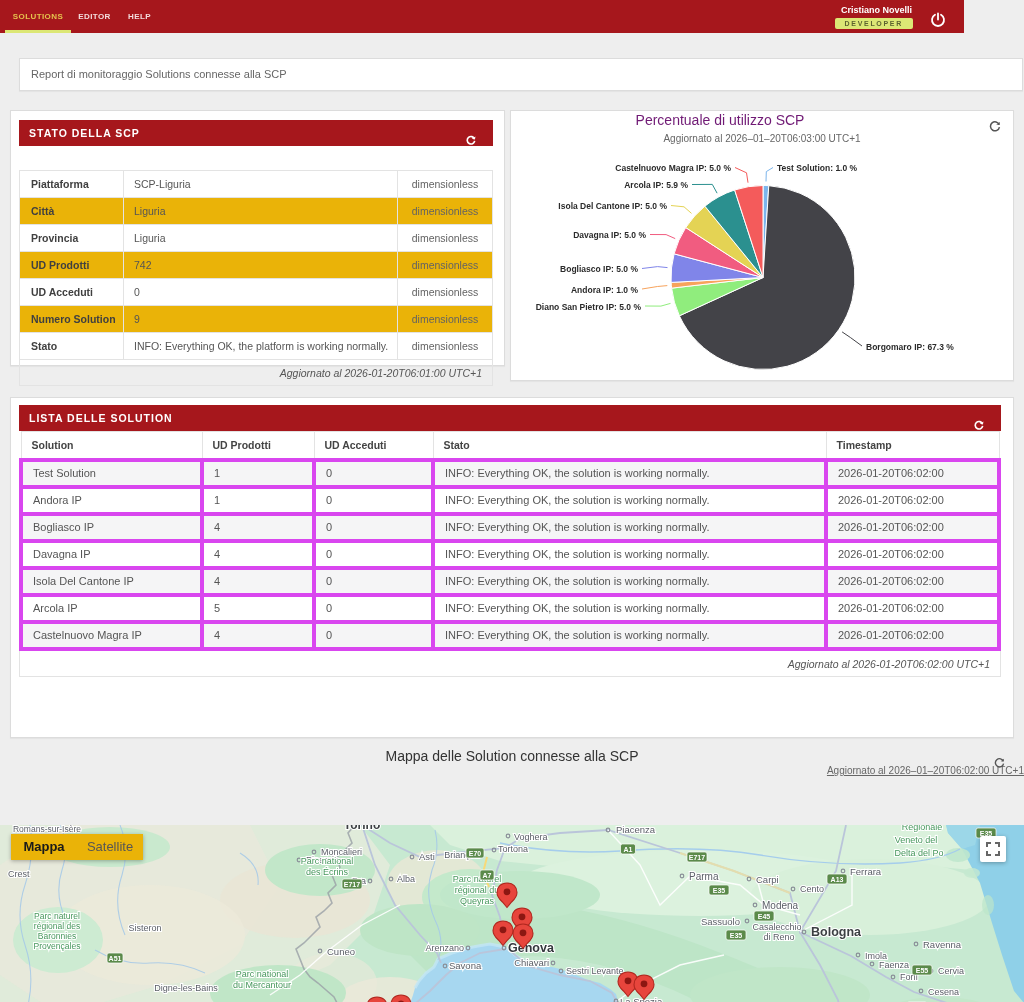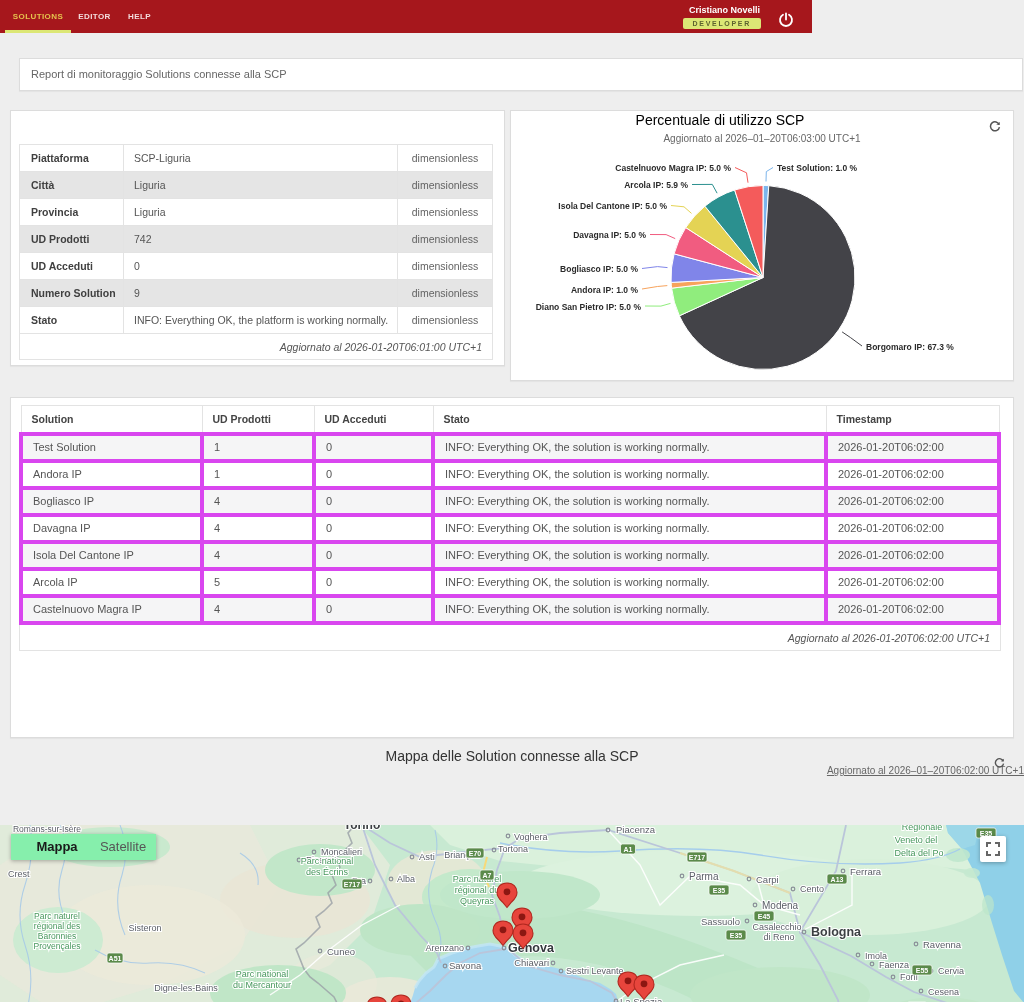--- a/index.html
+++ b/index.html
@@ -1,20 +1,20 @@
 <!DOCTYPE html>
 <html><head>
 <meta charset="utf-8">
 <style>
 * { margin:0; padding:0; box-sizing:border-box; }
 html,body { width:1024px; height:1002px; overflow:hidden; }
 body { background:#eeeeee; font-family:"Liberation Sans", sans-serif; position:relative; }
 
 
-#navbar { position:absolute; left:0; top:0; width:812px; height:33px; background:#a6171c; }
+#navbar { position:absolute; left:0; top:0; width:964px; height:33px; background:#a6171c; }
 .navitem { position:absolute; top:0; height:33px; line-height:34px; text-align:center; font-size:8px; font-weight:bold; letter-spacing:0.4px; }
 #nav-sol { left:5px; width:66px; color:#e5c24d; border-bottom:3px solid #dce775; }
 #nav-edit { left:71px; width:47px; color:#f3dcdc; }
 #nav-help { left:118px; width:43px; color:#f3dcdc; }
 #user-name { position:absolute; right:52px; top:5px; color:#fff; font-size:9px; font-weight:bold; }
 #user-badge { position:absolute; right:51px; top:18px; background:#dce775; color:#5c632f; font-size:7px; font-weight:bold; letter-spacing:1.7px; padding:2px 10px; border-radius:2px; }
 #power { position:absolute; right:18px; top:12px; }
 
 
 .card { position:absolute; background:#fff; border:1px solid #dcdcdc; box-shadow:0 1px 1px rgba(0,0,0,0.04); }
@@ -23,42 +23,42 @@
 .red-head { background:#a6171c; color:#fff; font-size:10.5px; font-weight:bold; letter-spacing:1px; height:26px; line-height:27px; padding:0 10px; position:relative; }
 .red-head .ref { position:absolute; right:17px; top:8px; }
 
 
 #stato-card { left:10px; top:110px; width:495px; height:256px; padding:9px 11px 9px 8px; }
 table { border-collapse:collapse; width:100%; }
 #stato-table { width:474px; table-layout:fixed;margin-top:24px; }
 #stato-table td { border:1px solid #e3e3e3; font-size:10.5px; height:27px; padding:0 10px; color:#555; white-space:nowrap; overflow:hidden; }
 #stato-table td.lbl { font-weight:bold; color:#404040; width:104px; padding-left:11px; }
 #stato-table td.dim { width:95px; text-align:center; color:#636363; }
-#stato-table tr.alt td { background:#e5e5e5; }
+#stato-table tr.alt td { background:#eab308; }
 .foot { border:1px solid #e3e3e3; border-top:none; font-size:10.5px; font-style:italic; color:#555; text-align:right; padding:7px 10px 6px; }
 
 
 #lista-card { left:10px; top:397px; width:1004px; height:341px; padding:7px 12px 7px 8px; }
 #lista-table { width:982px; table-layout:fixed; }
 #lista-table th { border:1px solid #e3e3e3; font-size:10.5px; height:28px; padding:0 10px; color:#444; text-align:left; font-weight:bold; }
 #lista-table td { border:4px solid #d946ef; font-size:11px; height:27px; padding:0 10px; color:#555; white-space:nowrap; overflow:hidden; }
 #lista-table tr.alt td { background:#f5f5f6; }
 
 
 #pie-card { left:510px; top:110px; width:504px; height:271px; }
-#pie-title { position:absolute; left:510px; top:112px; width:420px; text-align:center; font-size:14px; color:#000000; }
+#pie-title { position:absolute; left:510px; top:112px; width:420px; text-align:center; font-size:14px; color:#701a75; }
 #pie-sub { position:absolute; left:510px; top:133px; width:504px; text-align:center; font-size:10px; color:#666; }
 #pie-ref { position:absolute; left:989px; top:118px; }
 
 
 #map-title { position:absolute; left:0; top:748px; width:1024px; text-align:center; font-size:14px; color:#333; }
 #map-sub { position:absolute; left:0; top:765px; width:1024px; text-align:right; font-size:10px; color:#666;text-decoration:underline; }
 #map-ref { position:absolute; left:994px; top:754px; }
 #map { position:absolute; left:0; top:825px; width:1024px; height:212px; background:#c7ead2; overflow:hidden; }
-#map-btns { position:absolute; left:11px; top:9px; height:26px; background:#86efac; box-shadow:0 1px 4px rgba(0,0,0,0.3); display:flex;padding-left:13px; }
+#map-btns { position:absolute; left:11px; top:9px; height:26px; background:#eab308; box-shadow:0 1px 4px rgba(0,0,0,0.3); display:flex; }
 #map-btns .b1 { width:66px; text-align:center; line-height:26px; font-size:13px; font-weight:bold; color:#1a1a1a; }
 #map-btns .b2 { width:66px; text-align:center; line-height:26px; font-size:13px; color:#565656; }
 #fs-btn { position:absolute; left:980px; top:11px; width:26px; height:26px; background:#fff; border-radius:2px; box-shadow:0 1px 4px rgba(0,0,0,0.3); color:#666; text-align:center; line-height:26px; font-size:13px; }
 </style>
 </head>
 <body>
 
 <div id="navbar">
   <div id="nav-sol" class="navitem">SOLUTIONS</div>
   <div id="nav-edit" class="navitem">EDITOR</div>
@@ -67,20 +67,24 @@
   <div id="user-badge">DEVELOPER</div>
   <svg id="power" width="16" height="16" viewBox="0 0 16 16">
       <path d="M8 1.5 v6" stroke="#fff" stroke-width="1.8" stroke-linecap="round" fill="none"></path>
       <path d="M5 2.8 A6 6 0 1 0 11 2.8" stroke="#fff" stroke-width="1.8" stroke-linecap="round" fill="none"></path>
     </svg>
 </div>
 
 <div id="report-card" class="card">Report di monitoraggio Solutions connesse alla SCP</div>
 
 <div id="stato-card" class="card">
+  <div class="red-head">STATO DELLA SCP<span class="ref"><svg width="10" height="10" viewBox="0 0 16 16">
+          <path d="M13.6 6.3 A6 6 0 1 0 13.9 9.5" stroke="#fff" stroke-width="2.6" fill="none"></path>
+          <path d="M15.2 2.2 L14.2 7.2 L9.2 6.0 Z" fill="#fff"></path>
+        </svg></span></div>
   <table id="stato-table">
     <tbody>
         <tr>
           <td class="lbl">Piattaforma</td>
           <td>SCP-Liguria</td>
           <td class="dim">dimensionless</td>
         </tr>
     <tr class="alt">
           <td class="lbl">Città</td>
           <td>Liguria</td>
@@ -147,20 +151,24 @@
     <text x="688" y="188.0" text-anchor="end" font-size="8.5" font-weight="bold" fill="#2b2b2b" stroke="#ffffff" stroke-width="2" paint-order="stroke" font-family="Liberation Sans, sans-serif">Arcola IP: 5.9 %</text>
     <text x="667" y="209.0" text-anchor="end" font-size="8.5" font-weight="bold" fill="#2b2b2b" stroke="#ffffff" stroke-width="2" paint-order="stroke" font-family="Liberation Sans, sans-serif">Isola Del Cantone IP: 5.0 %</text>
     <text x="646" y="238.0" text-anchor="end" font-size="8.5" font-weight="bold" fill="#2b2b2b" stroke="#ffffff" stroke-width="2" paint-order="stroke" font-family="Liberation Sans, sans-serif">Davagna IP: 5.0 %</text>
     <text x="638" y="272.0" text-anchor="end" font-size="8.5" font-weight="bold" fill="#2b2b2b" stroke="#ffffff" stroke-width="2" paint-order="stroke" font-family="Liberation Sans, sans-serif">Bogliasco IP: 5.0 %</text>
     <text x="638" y="292.5" text-anchor="end" font-size="8.5" font-weight="bold" fill="#2b2b2b" stroke="#ffffff" stroke-width="2" paint-order="stroke" font-family="Liberation Sans, sans-serif">Andora IP: 1.0 %</text>
     <text x="641" y="309.5" text-anchor="end" font-size="8.5" font-weight="bold" fill="#2b2b2b" stroke="#ffffff" stroke-width="2" paint-order="stroke" font-family="Liberation Sans, sans-serif">Diano San Pietro IP: 5.0 %</text>
     <text x="866" y="349.5" text-anchor="start" font-size="8.5" font-weight="bold" fill="#2b2b2b" stroke="#ffffff" stroke-width="2" paint-order="stroke" font-family="Liberation Sans, sans-serif">Borgomaro IP: 67.3 %</text>
   </svg>
 
 <div id="lista-card" class="card">
+  <div class="red-head">LISTA DELLE SOLUTION<span class="ref"><svg width="10" height="10" viewBox="0 0 16 16">
+          <path d="M13.6 6.3 A6 6 0 1 0 13.9 9.5" stroke="#fff" stroke-width="2.6" fill="none"></path>
+          <path d="M15.2 2.2 L14.2 7.2 L9.2 6.0 Z" fill="#fff"></path>
+        </svg></span></div>
   <table id="lista-table">
     <tbody>
         <tr>
           <th style="width:181px">Solution</th>
           <th style="width:112px">UD Prodotti</th>
           <th style="width:119px">UD Acceduti</th>
           <th style="width:393px">Stato</th>
           <th>Timestamp</th>
         </tr>
     <tr class="alt">

